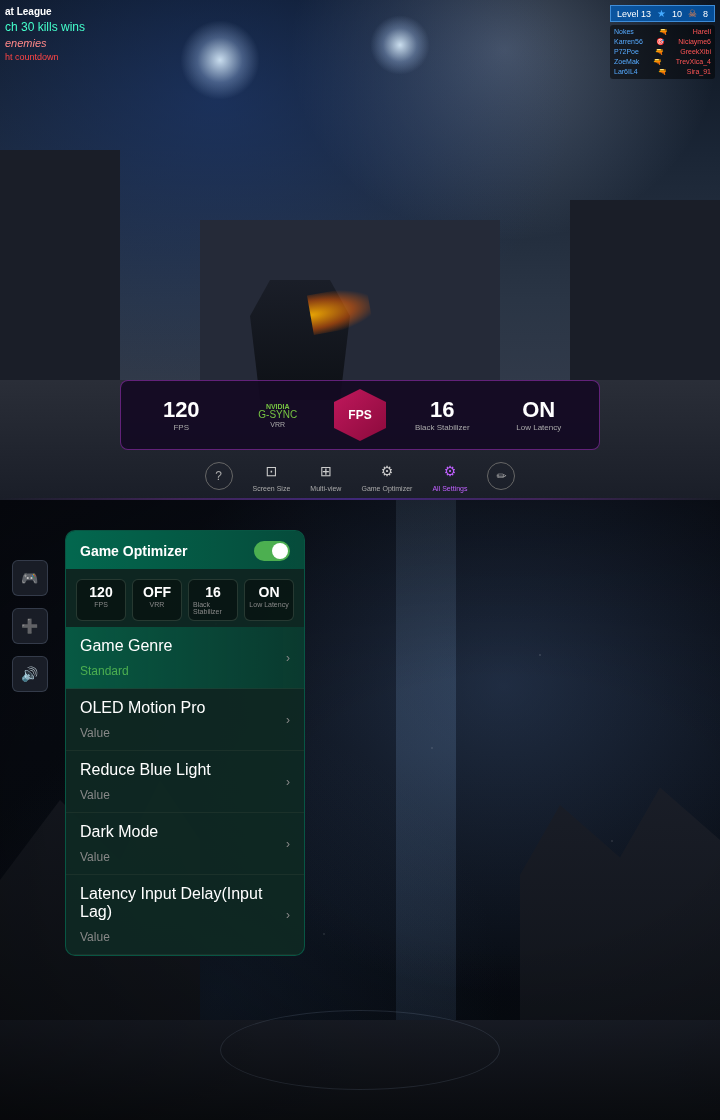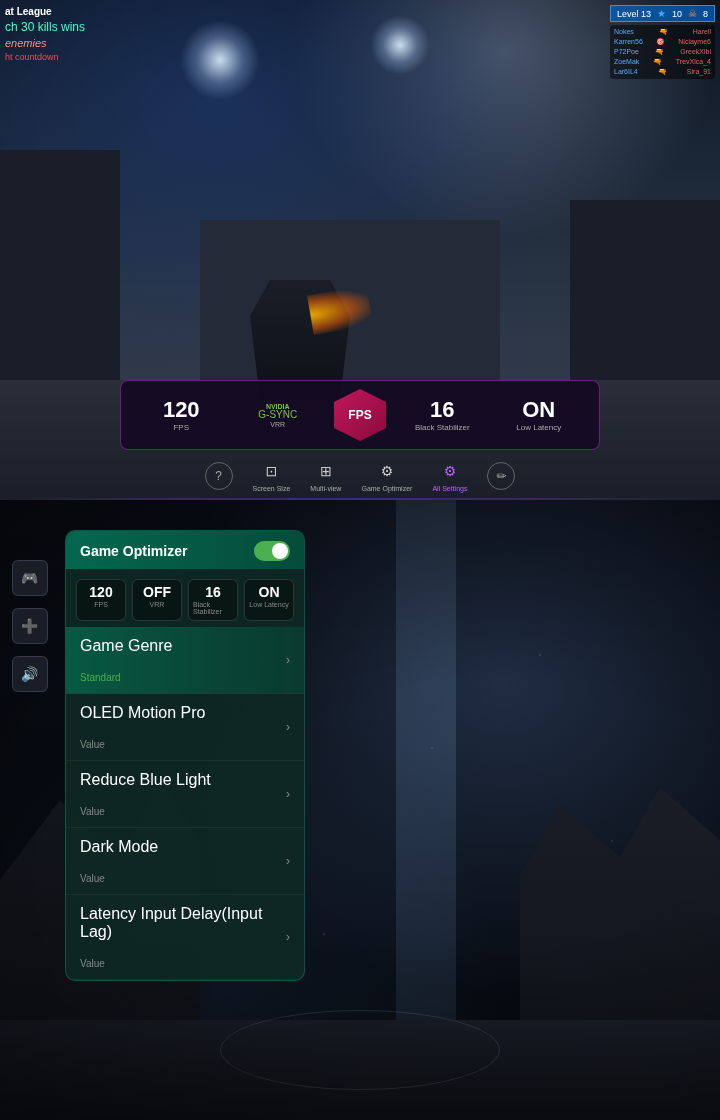--- a/index.html
+++ b/index.html
@@ -463,23 +463,23 @@
     .optimizer-item.highlighted {
       background: linear-gradient(90deg, rgba(0,140,100,0.5), rgba(0,100,75,0.3));
     }
     .opt-item-text {}
     .opt-item-name {
       font-size: 16px;
       color: #fff;
       font-weight: 500;
     }
     .opt-item-value {
-      font-size: 10px;
+      font-size: 12px;
       color: #4caf50;
-      margin-top: 17px;
+      margin-top: 9px;
     }
     .opt-item-value.grey {
       color: #888;
     }
     .opt-chevron {
       color: #888;
       font-size: 12px;
     }
 
     

